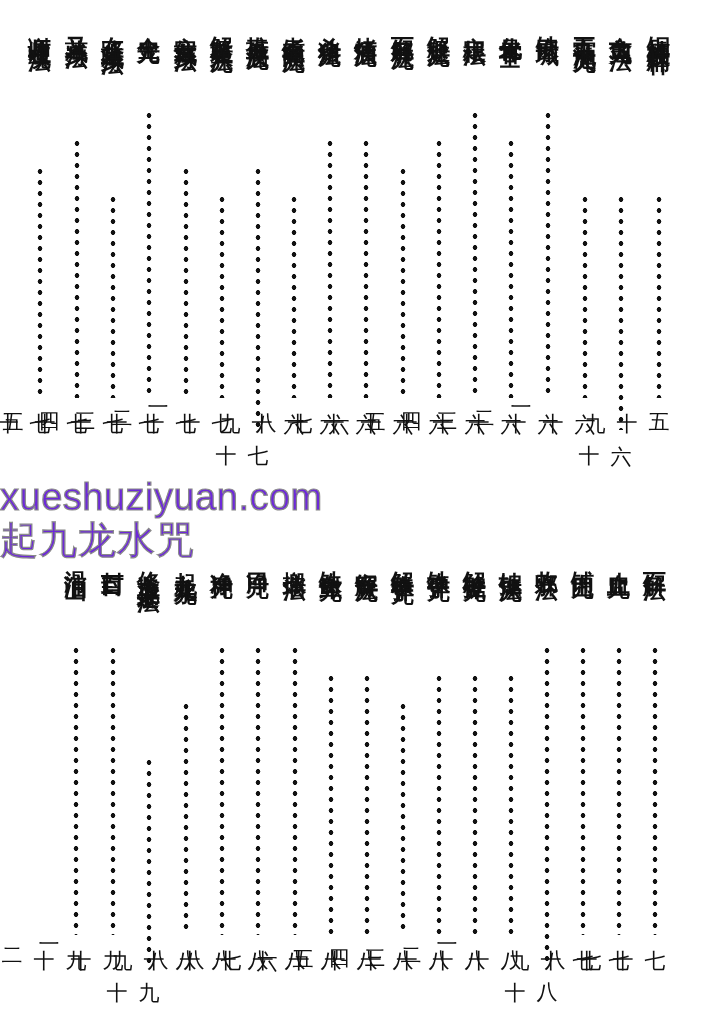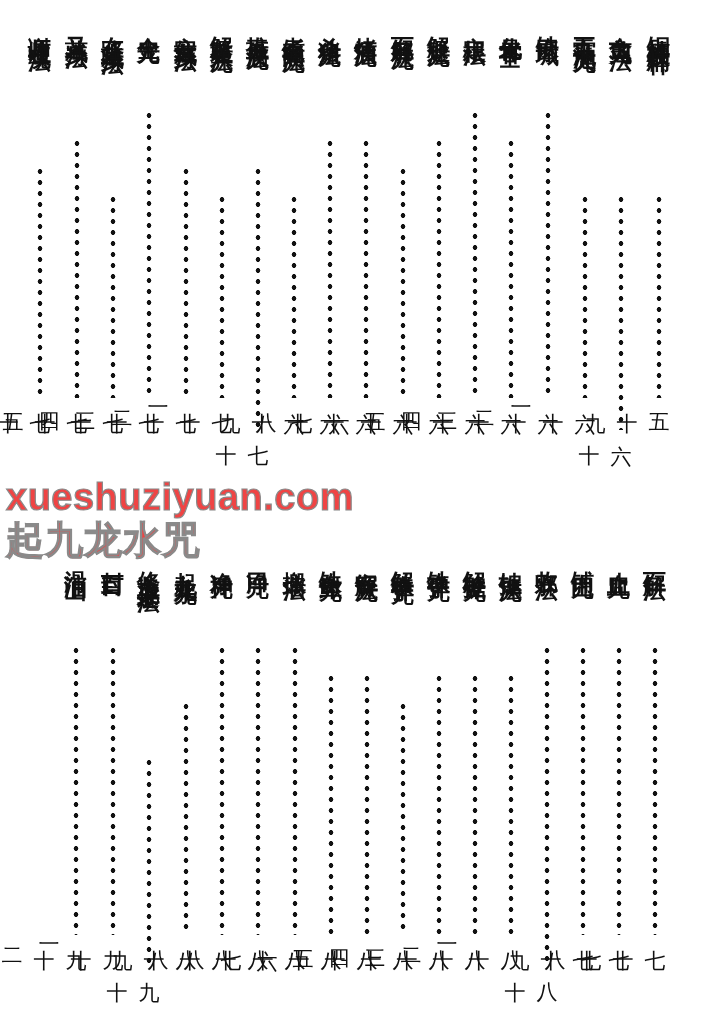--- a/index.html
+++ b/index.html
@@ -21,24 +21,23 @@
     background-image: radial-gradient(circle, #111 2.2px, transparent 2.6px);
     background-size: 6px 11px; background-repeat: repeat-y; background-position: center top;
   }
   .num {
     position:absolute; left:-2px; width:32px;
     writing-mode: vertical-rl; text-orientation: upright;
     font-size:21px; line-height:32px; letter-spacing:1px; text-align:left;
     color:#111;
   }
   .watermark {
-    position:absolute; left:6px; color:#ef4444;
+    position:absolute; left:0; color:#6d28d9;
     -webkit-text-stroke: 1.2px #8a8a8a;
     font-family: "Liberation Sans", sans-serif;
-    font-weight: bold;
   }
   .wm1 { top:476px; font-size:38px; letter-spacing:0.5px; }
   .wm2 { top:515px; font-size:38px; letter-spacing:1px; font-family:"DejaVu Sans", sans-serif; }
 </style>
 </head>
 <body>
 
 <div class="half" style="top:0;height:470px;">
 
   <div class="col" style="left:645px;top:18px;">

